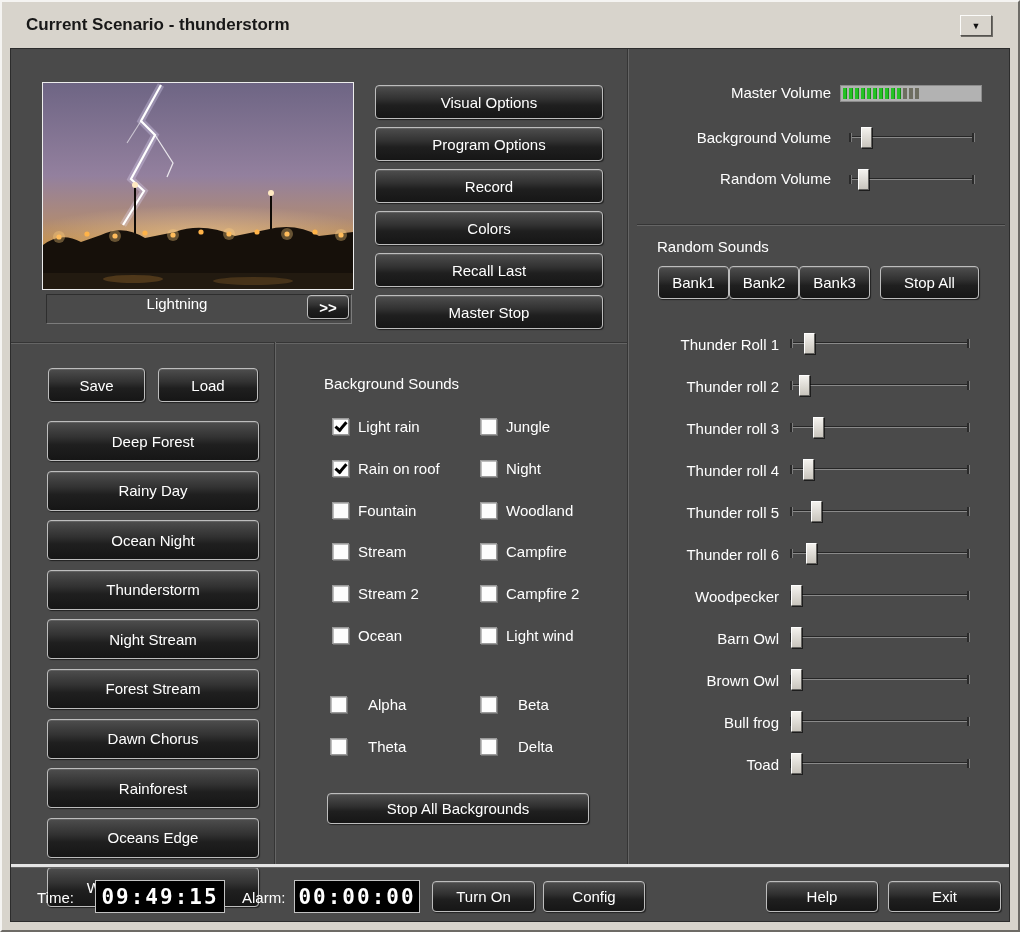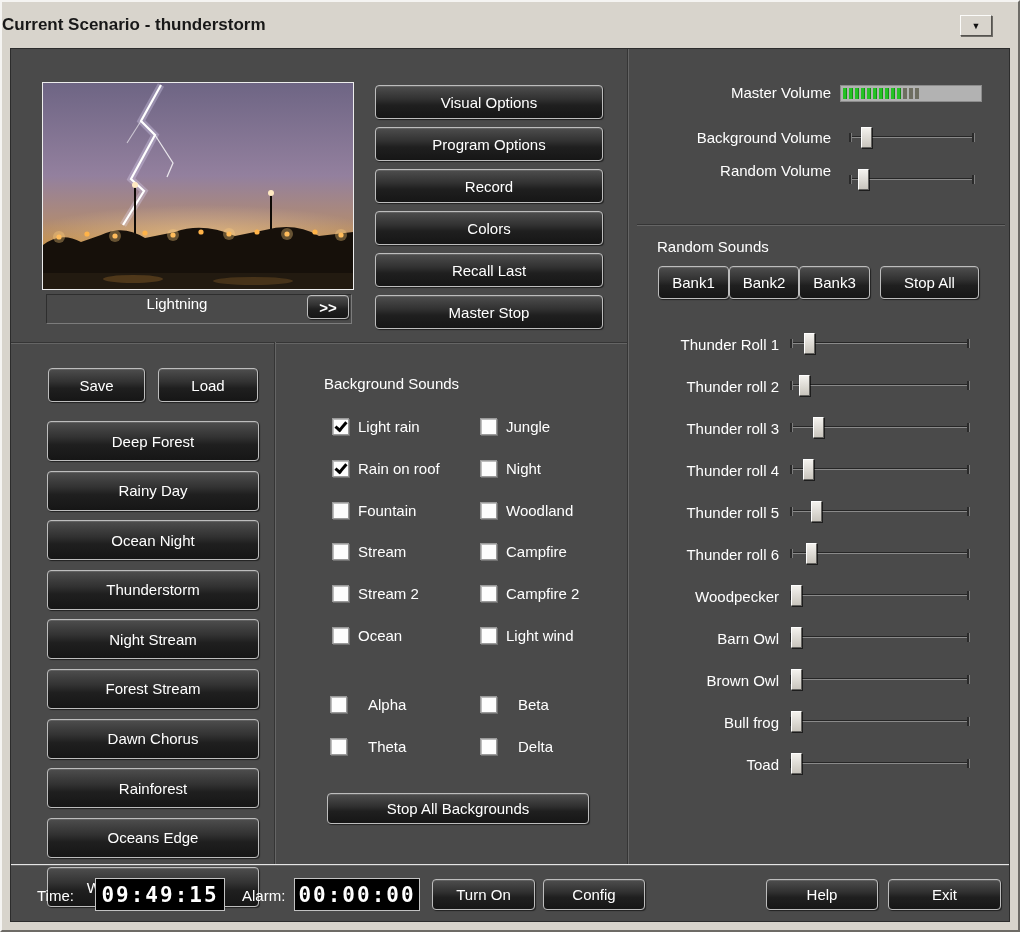--- a/index.html
+++ b/index.html
@@ -6,21 +6,21 @@
   body { font-family: "Liberation Sans", sans-serif; background:#808080; }
 
   .window {
     position: relative; width: 1020px; height: 932px;
     background: #d8d4cc;
     border: 2px solid; border-color: #f5f4f2 #6d6b66 #6d6b66 #f5f4f2;
   }
 
   
   .titlebar { position: relative; height: 46px; display: flex; align-items: center; }
-  .title { font-weight: bold; font-size: 17px; color: #181818; }
+  .title { font-weight: bold; font-size: 17px; color: #181818; padding-left: 24px; }
   .menu-btn {
     position: absolute; right: 26px; top: 13px; width: 32px; height: 21px;
     background: #d8d4cc; border: 1px solid; border-color: #fbfbf9 #55534f #55534f #fbfbf9;
     box-shadow: 1px 1px 0 #6f6d68; display: flex; align-items: center; justify-content: center;
     font-size: 9px; color: #111; cursor: pointer;
   }
 
   
   .content {
     position: absolute; left: 8px; right: 8px; top: 46px; bottom: 8px;
@@ -105,21 +105,21 @@
   .checkbox.checked::after {
     content: ""; position: absolute; left: 2px; top: 3px; width: 9px; height: 4px;
     border-left: 3px solid #000; border-bottom: 3px solid #000; transform: rotate(-50deg);
   }
   .cb-label { margin-left: 9px; }
   .wave .cb-label { margin-left: 21px; }
 
   
   .bottom-bar {
     position: absolute; left: 0; right: 0; top: 815px; bottom: 0;
-    border-top: 1px solid #e5e5e5; box-shadow: inset 0 1px 0 #656565;
+    border-top: 3px solid #e5e5e5; box-shadow: inset 0 1px 0 #656565;
   }
   .lcd {
     position: absolute; top: 13px; height: 33px; background: #000;
     border: 1px solid #c2c2c2; box-shadow: inset 2px 2px 3px rgba(0,0,0,0.9);
     color: #fff; font-family: "DejaVu Sans Mono", monospace; font-weight: bold;
     font-size: 21px; letter-spacing: 2px; display: flex; align-items: center; justify-content: center;
   }
   .bb-label { position: absolute; top: 22px; }
 
   .static-label { position: absolute; }
@@ -227,21 +227,21 @@
         <i class="seg d"></i>
         <i class="seg d"></i>
       </div>
 
     <span class="vol-label" style="top:78px;">Background Volume</span>
     <div class="slider vol-slider" style="top:78px;">
       <span class="track"></span>
       <span class="thumb" style="left: 11px;"></span>
     </div>
 
-    <span class="vol-label" style="top:111px;">Random Volume</span>
+    <span class="vol-label" style="top:119px;">Random Volume</span>
     <div class="slider vol-slider" style="top:120px;">
       <span class="track"></span>
       <span class="thumb" style="left: 8px;"></span>
     </div>
 
     <span class="static-label" style="left:646px; top:189px;">Random Sounds</span>
 
     <span class="btn" style="left:647px; top:217px; width:71px; height:33px;">Bank1</span>
     <span class="btn" style="left:718px; top:217px; width:70px; height:33px;">Bank2</span>
     <span class="btn" style="left:788px; top:217px; width:71px; height:33px;">Bank3</span>

